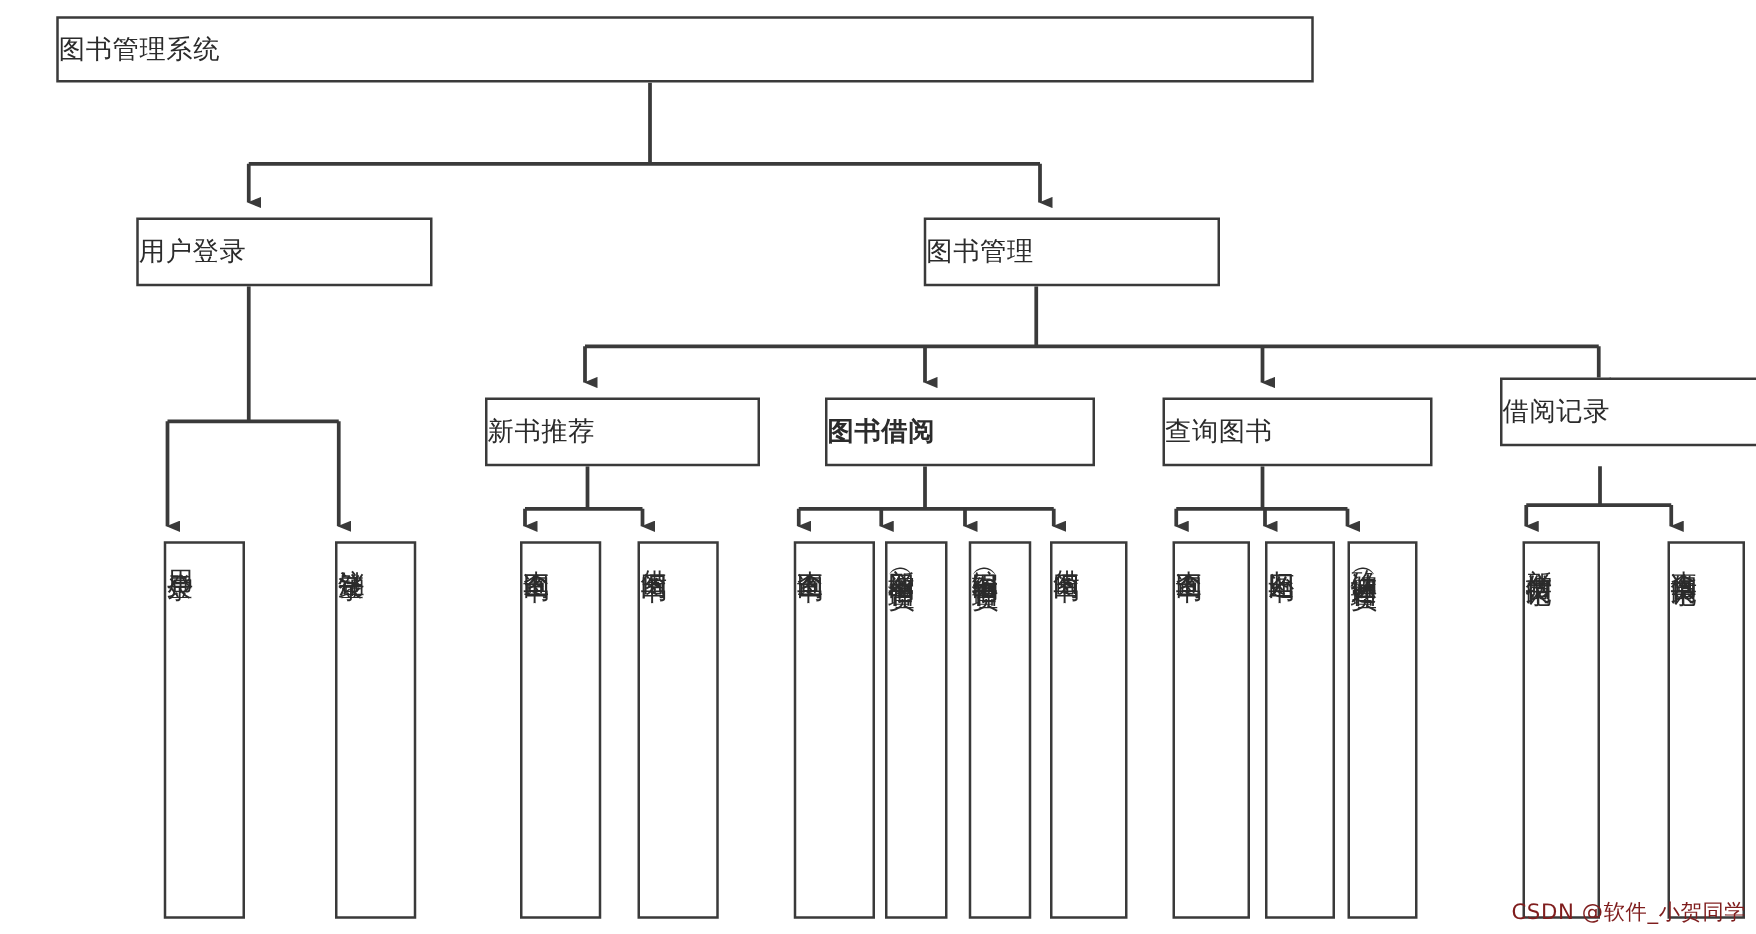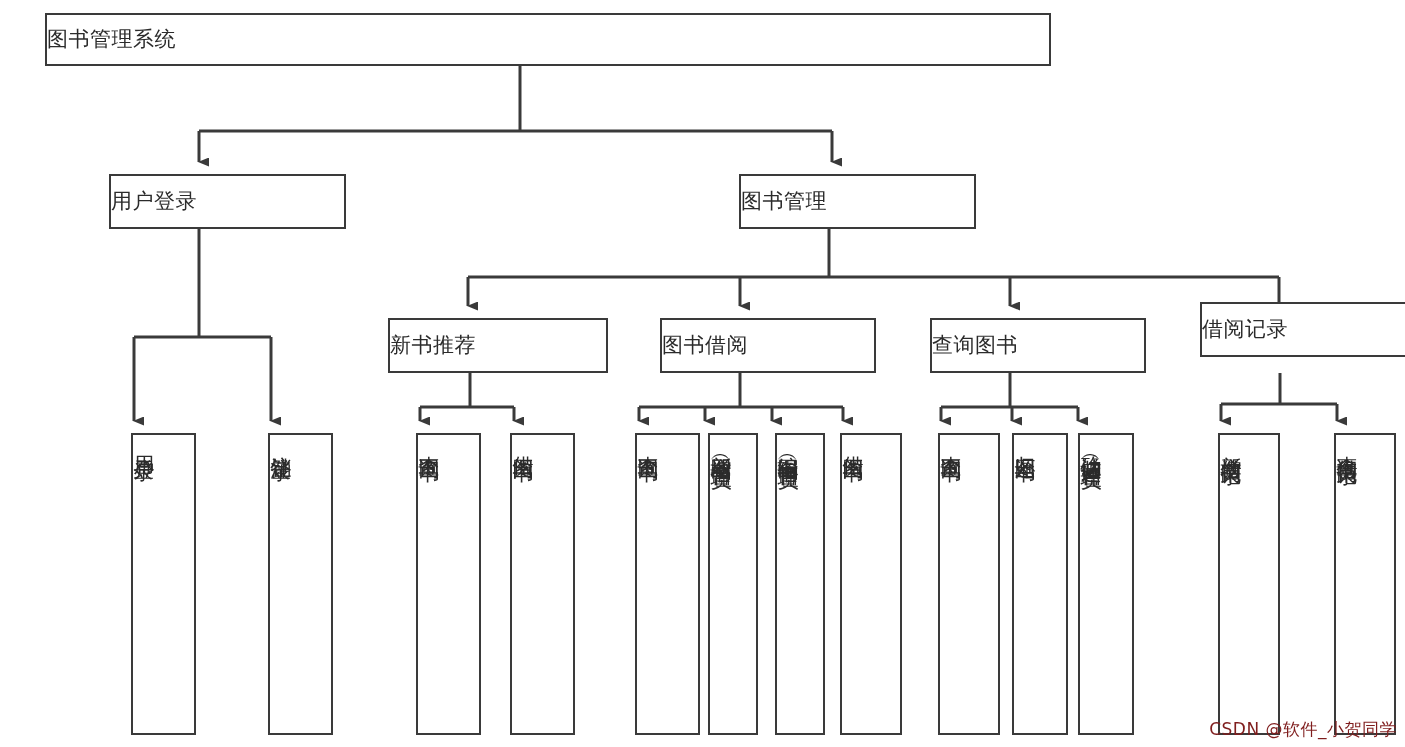--- a/index.html
+++ b/index.html
@@ -146,21 +146,21 @@
   <div class="node horiz lvl1" style="left:81px; top:174px; width:237px;">
     <span class="node-label">用户登录</span>
   </div>
   <div class="node horiz lvl1" style="left:711px; top:174px; width:237px;">
     <span class="node-label">图书管理</span>
   </div>
 
   <div class="node horiz lvl2" style="left:360px; top:318px; width:220px;">
     <span class="node-label">新书推荐</span>
   </div>
-  <div class="node horiz lvl2" style="left:632px; top:318px; width:216px;">
+  <div class="node horiz lvl2" style="left:632px; top:318px; width:216px;font-weight:bold;">
     <span class="node-label">图书借阅</span>
   </div>
   <div class="node horiz lvl2" style="left:902px; top:318px; width:216px;">
     <span class="node-label">查询图书</span>
   </div>
   <div class="node horiz lvl2" style="left:1172px; top:302px; width:256px;">
     <span class="node-label">借阅记录</span>
   </div>
 
   <div class="node vert leaf" style="left:103px; width:65px;">

